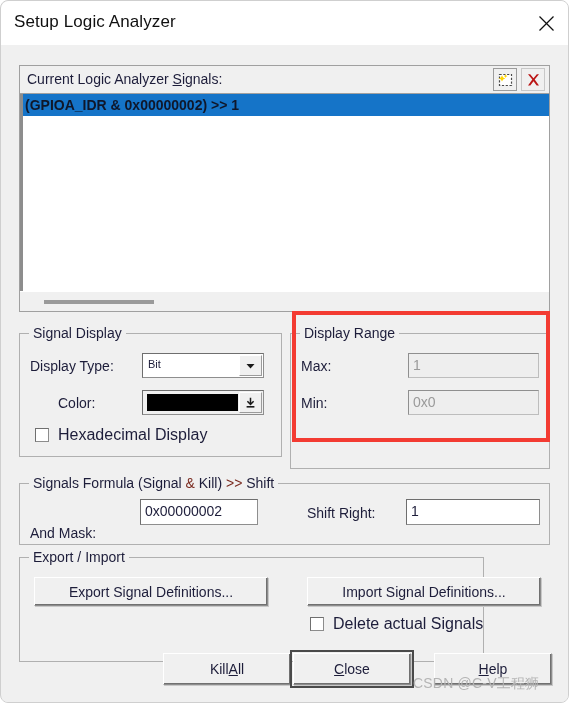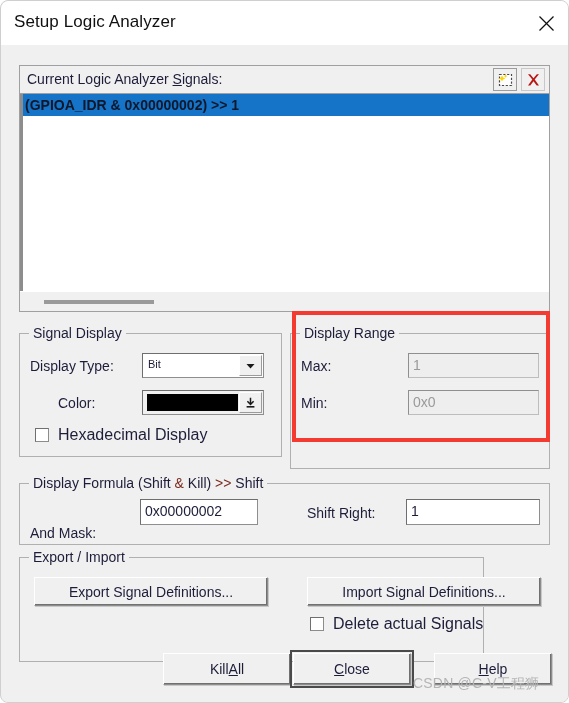--- a/index.html
+++ b/index.html
@@ -432,21 +432,21 @@
       <div class="group-title">Display Range</div>
 
       <div class="lbl" style="left:10px; top:24px;">Max:</div>
       <div class="field disabled" style="left:117px; top:19px; width:131px; height:25px;">1</div>
 
       <div class="lbl" style="left:10px; top:61px;">Min:</div>
       <div class="field disabled" style="left:117px; top:56px; width:131px; height:25px;">0x0</div>
     </div>
 
     <div class="group grp-formula">
-      <div class="group-title"><span>Display Formula (Shift </span><span class="amp">&amp;</span><span> Kill) </span><span class="shiftop">&gt;&gt;</span><span> Shift</span></div>
+      <div class="group-title"><span>Signals Formula (Signal </span><span class="amp">&amp;</span><span> Kill) </span><span class="shiftop">&gt;&gt;</span><span> Shift</span></div>
 
       <div class="lbl" style="left:10px; top:21px;margin-top:20px;">And Mask:</div>
       <div class="field" style="left:120px; top:15px; width:118px; height:26px;">0x00000002</div>
 
       <div class="lbl" style="left:287px; top:21px;">Shift Right:</div>
       <div class="field" style="left:386px; top:15px; width:134px; height:26px;">1</div>
     </div>
 
     <div class="group grp-export">
       <div class="group-title">Export / Import</div>

